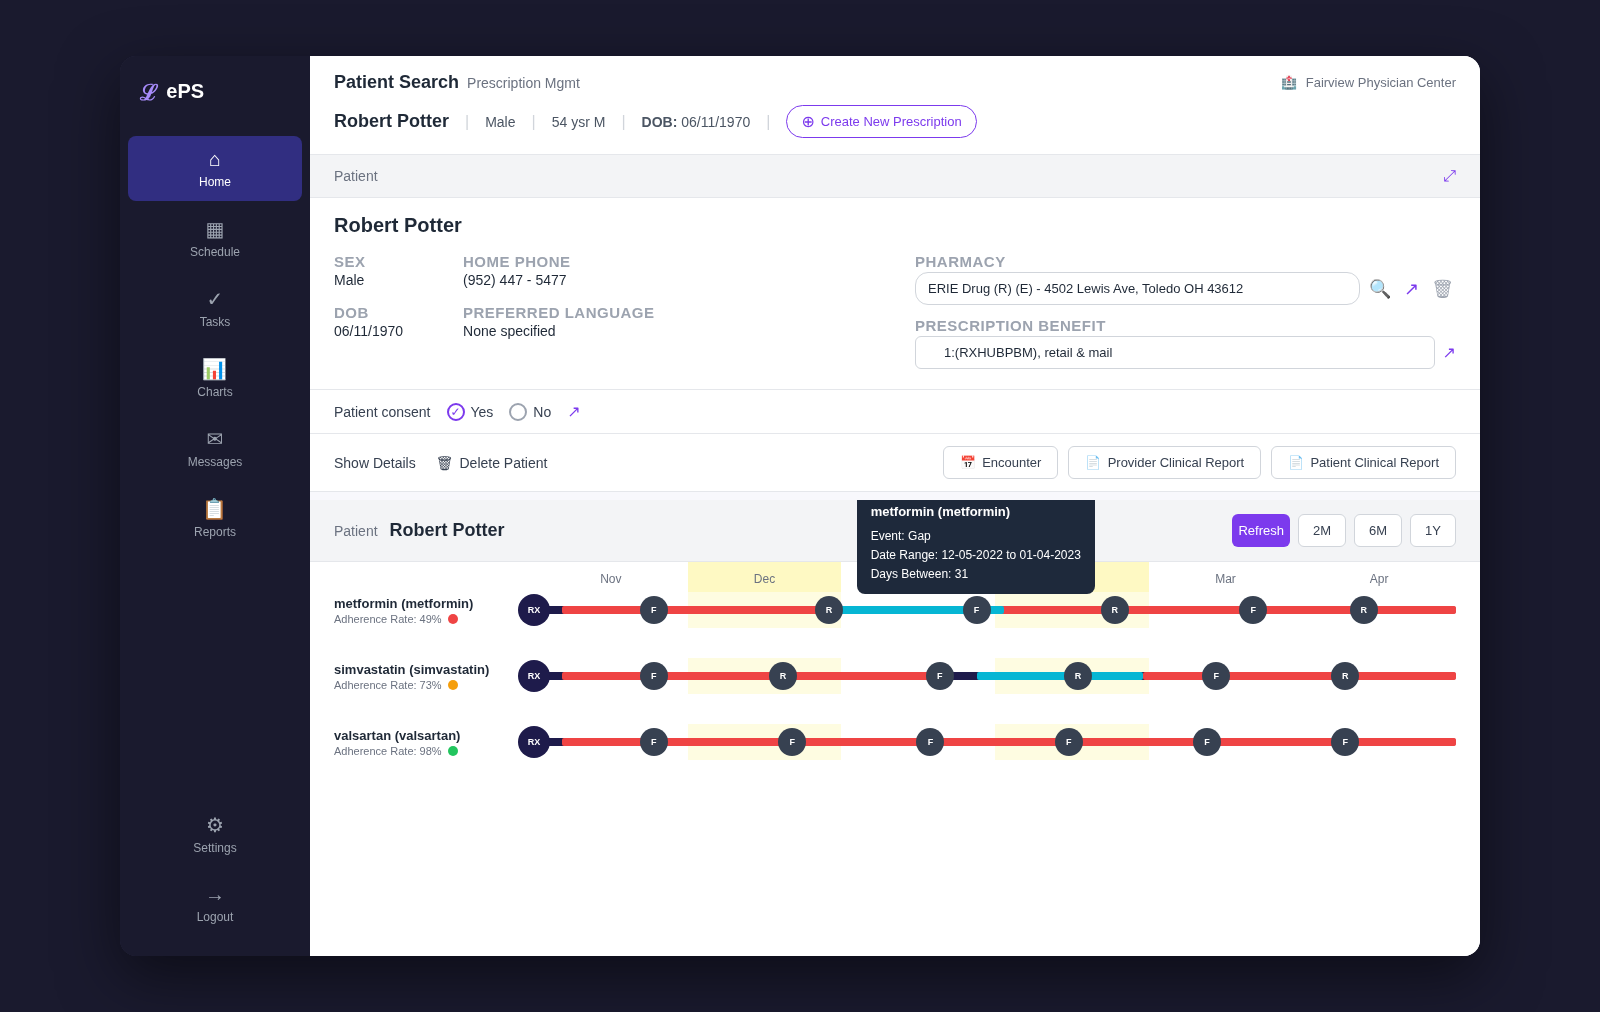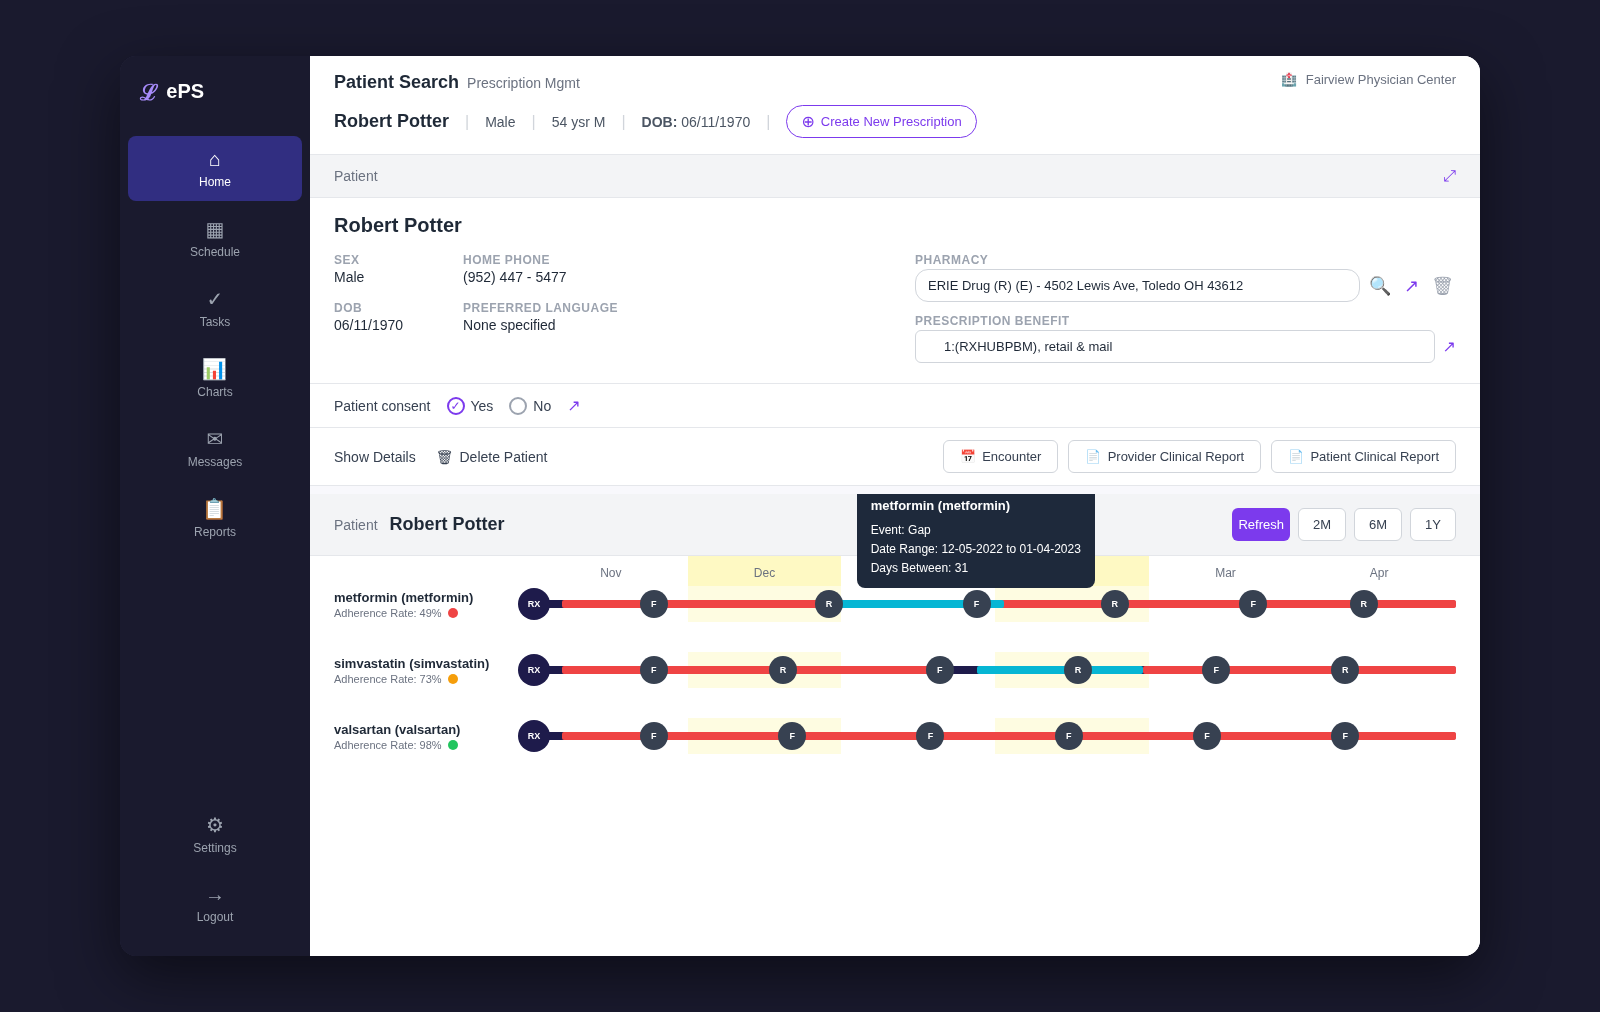--- a/index.html
+++ b/index.html
@@ -88,21 +88,21 @@
       overflow: hidden;
     }
     
     .header {
       background: white;
       padding: 16px 24px;
       border-bottom: 1px solid #e5e7eb;
     }
     .header-top {
       display: flex;
-      align-items: flex-start;
+      align-items: center;
       justify-content: space-between;
       margin-bottom: 12px;
       gap: 36px;
     }
     .header-breadcrumb {
       display: flex;
       align-items: center;
       gap: 8px;
     }
     .breadcrumb-title {
@@ -199,21 +199,21 @@
       display: flex;
       flex-direction: column;
       gap: 12px;
     }
     .field-group {
       display: flex;
       flex-direction: column;
       gap: 2px;
     }
     .field-label {
-      font-size: 12px;
+      font-size: 15px;
       font-weight: 600;
       color: #9ca3af;
       letter-spacing: 0.5px;
       text-transform: uppercase;
     }
     .field-value {
       font-size: 14px;
       color: #1f2937;
     }
     .pharmacy-row {

